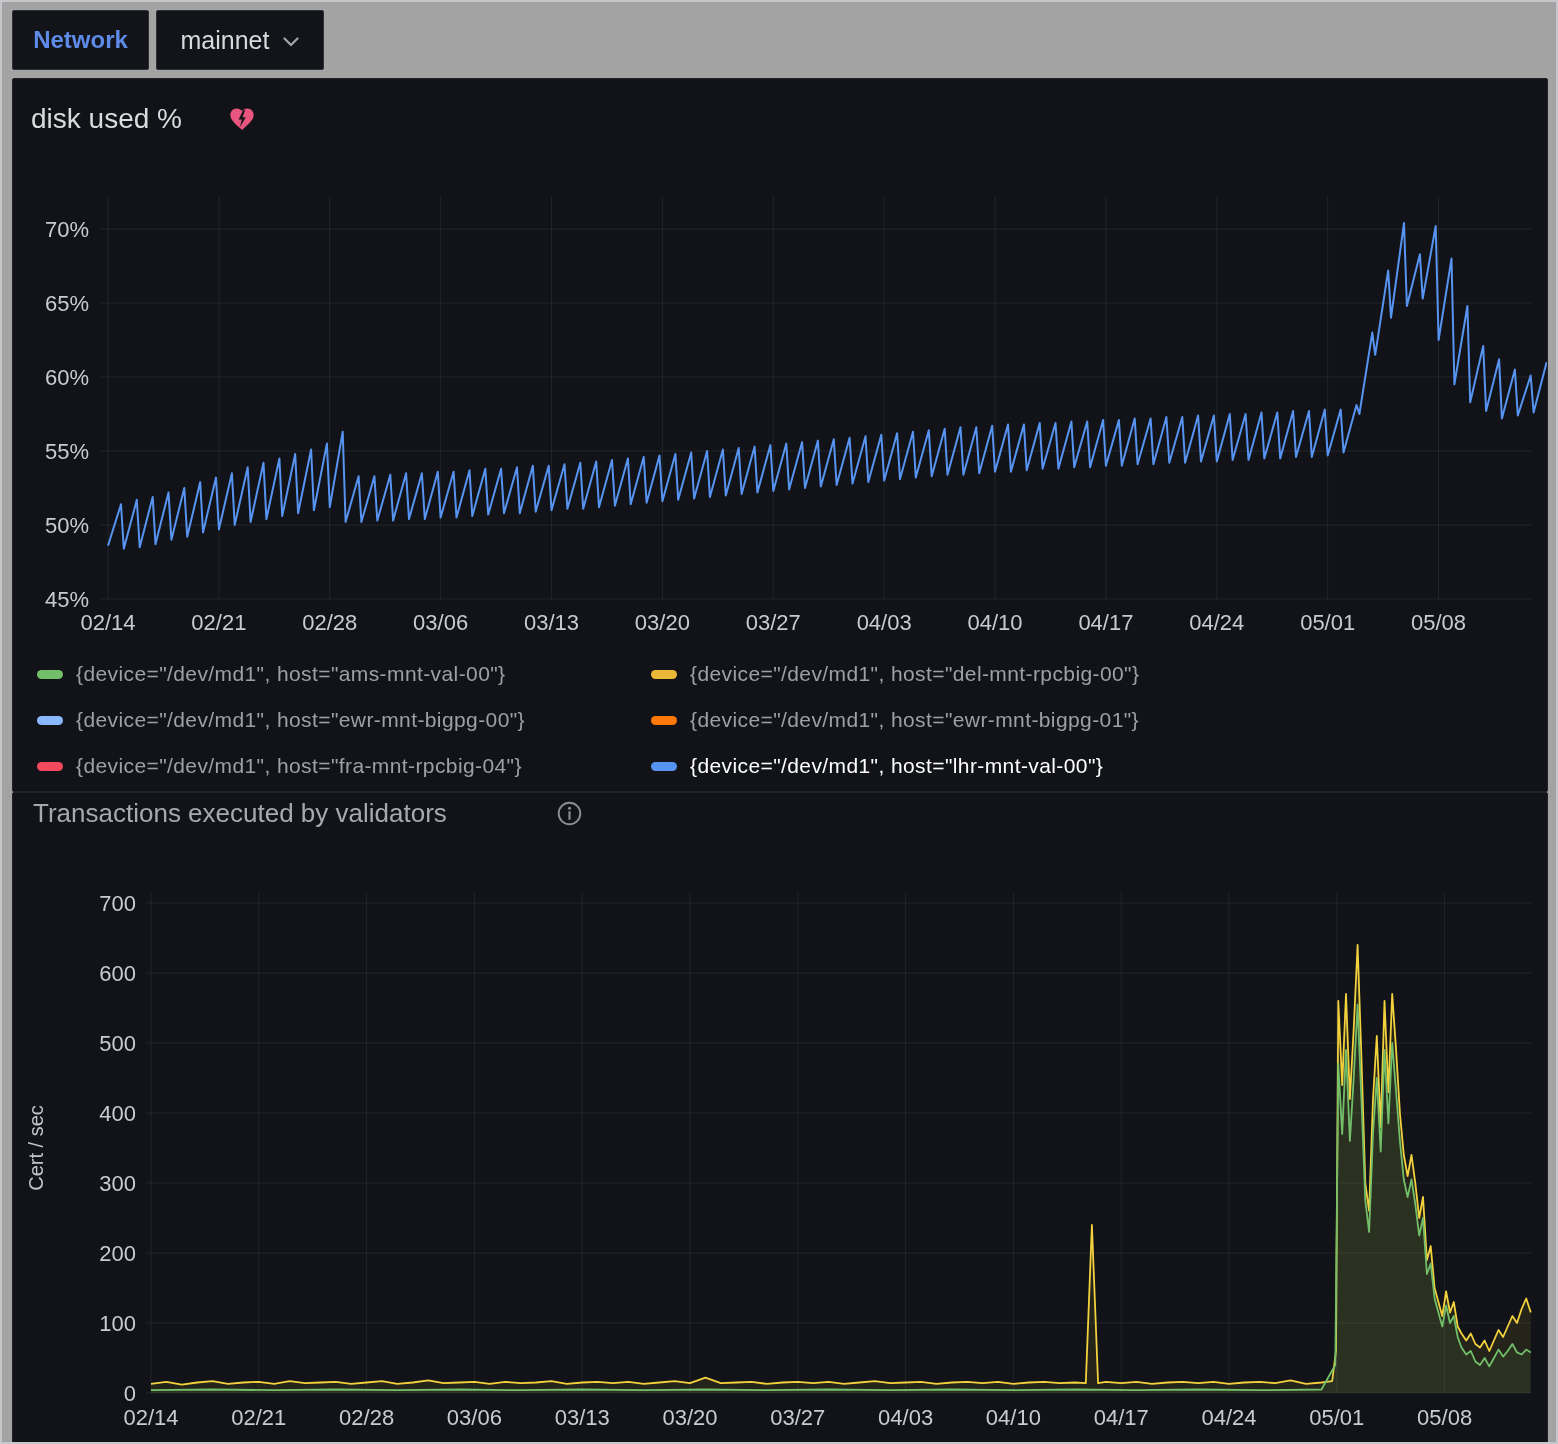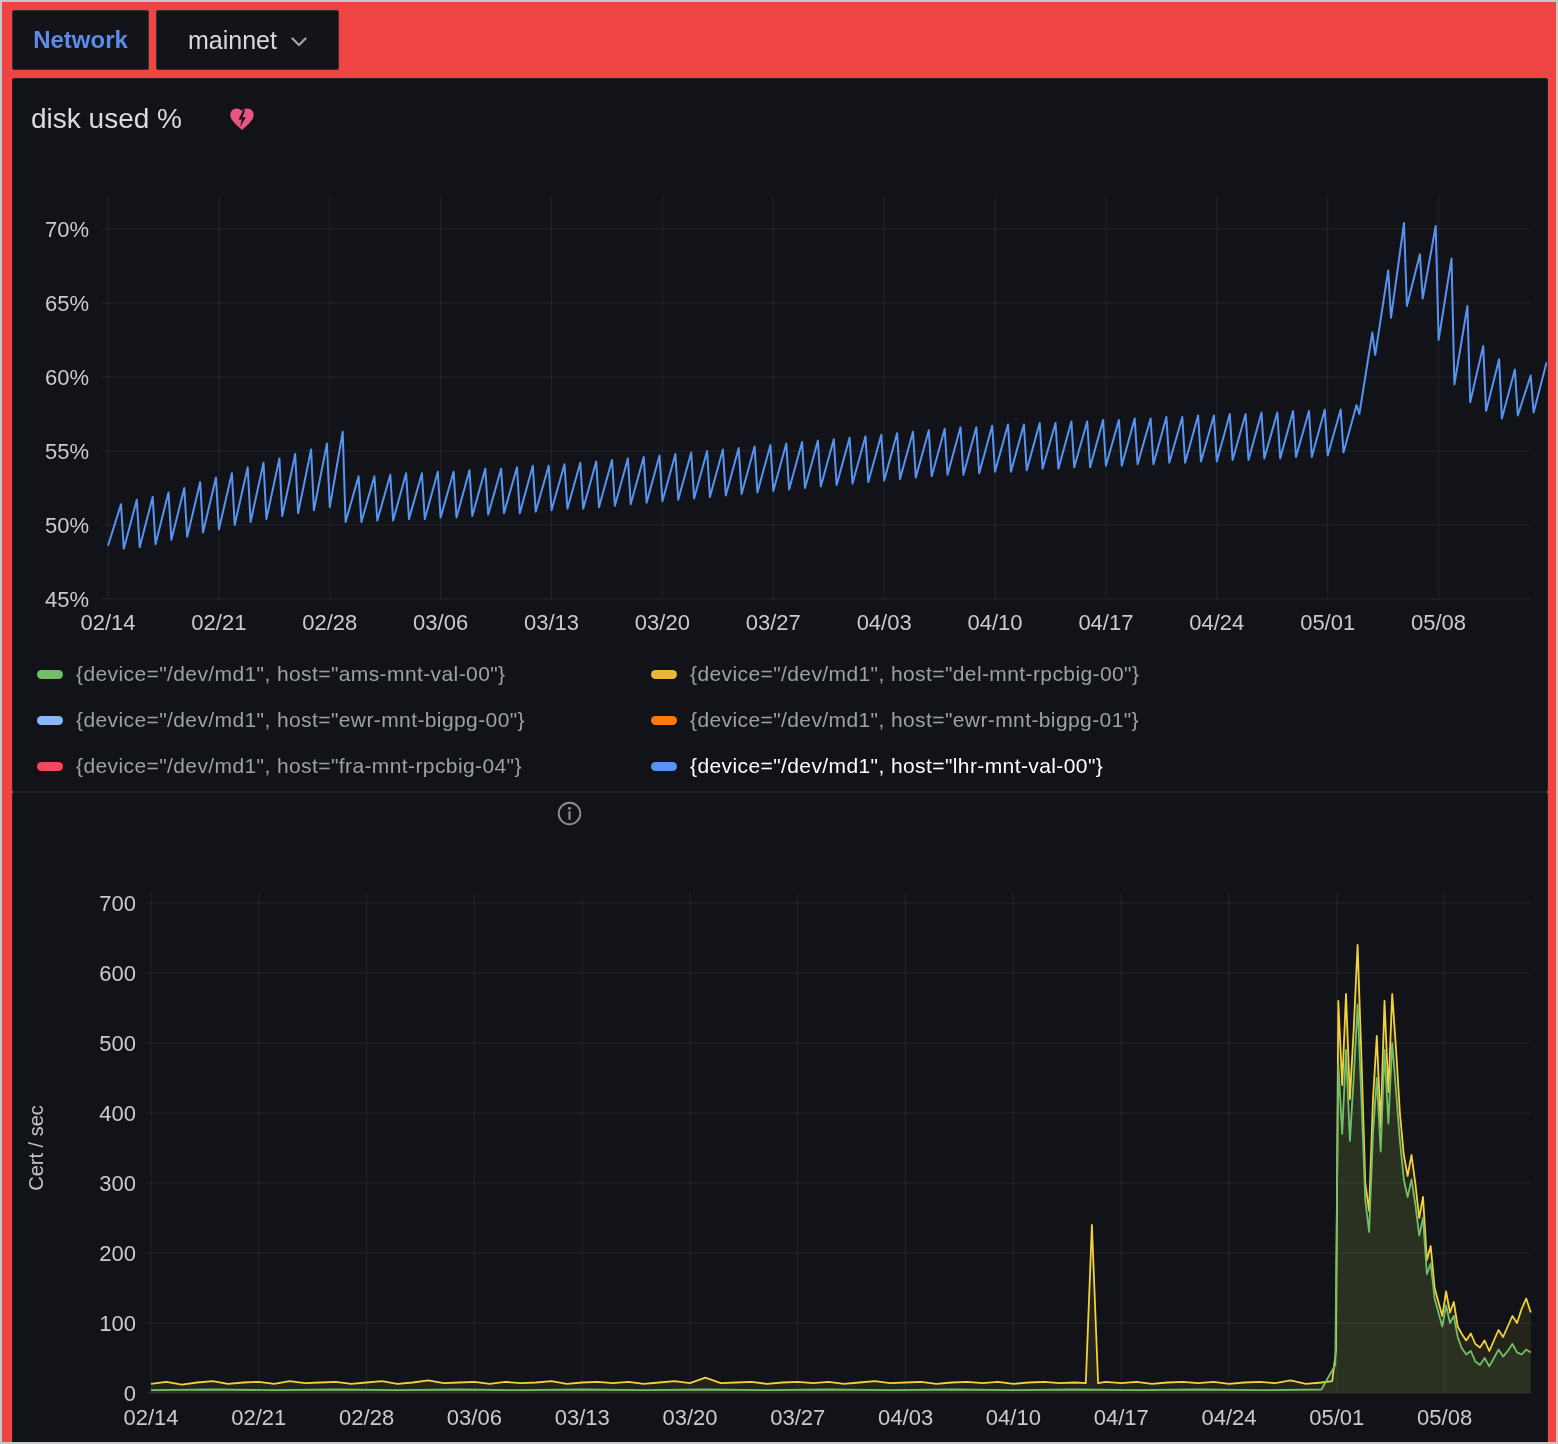--- a/index.html
+++ b/index.html
@@ -1,30 +1,30 @@
 <!DOCTYPE html>
 <html><head>
 <meta charset="utf-8">
 <style>
   html,body{margin:0;padding:0;background:#060708;}
   .screen{
     position:relative;width:1558px;height:1444px;box-sizing:border-box;
-    border:2px solid #c6c7cb;background:#ef4444;overflow:hidden;
+    border:2px solid #c6c7cb;background:#a3a3a3;overflow:hidden;
     font-family:"Liberation Sans",sans-serif;
     text-align:center;
   }
   
   .var-box{
     position:absolute;top:8px;height:60px;box-sizing:border-box;
     background:#121419;border:1px solid #2e3138;border-radius:2px;
     display:flex;align-items:center;justify-content:center;
   }
   #network-box{left:10px;width:137px;}
   #network-box .lbl{color:#5e8be8;font-size:24px;font-weight:600;}
-  #mainnet-box{left:154px;width:183px;cursor:pointer;}
+  #mainnet-box{left:154px;width:168px;cursor:pointer;}
   #mainnet-box .val{color:#d8d9db;font-size:25px;font-weight:400;}
   #mainnet-box svg{margin-left:14px;margin-top:4px;}
   
   .panel{
     position:absolute;left:10px;width:1536px;box-sizing:border-box;
     background:#111318;border:1px solid #1f2126;border-radius:2px;
   }
   #panel-disk{top:76px;height:714px;}
   #panel-tx{top:790px;height:664px;}
   .panel-title{position:absolute;white-space:nowrap;cursor:pointer;}
@@ -136,20 +136,21 @@
           <span class="leg-label">{device="/dev/md1", host="fra-mnt-rpcbig-04"}</span>
         </div>
         <div class="leg-item">
           <span class="leg-swatch" style="background: rgb(87, 148, 242);"></span>
           <span class="leg-label hl">{device="/dev/md1", host="lhr-mnt-val-00"}</span>
         </div>
       </div>
   </div>
 
   <div class="panel" id="panel-tx">
+    <div class="panel-title" id="tx-title">Transactions executed by validators</div>
     <span id="info-icon">
       <svg width="27" height="27" viewBox="0 0 24 24">
         <circle cx="12" cy="12" r="9.6" fill="none" stroke="#8b8e95" stroke-width="1.7"></circle>
         <line x1="12" y1="10.8" x2="12" y2="16.8" stroke="#8b8e95" stroke-width="1.9" stroke-linecap="round"></line>
         <circle cx="12" cy="7.4" r="1.35" fill="#8b8e95"></circle>
       </svg>
     </span>
     <svg class="chart-svg" id="tx-svg" width="1534" height="662" viewBox="0 0 1534 662">
         <line x1="133" x2="1518" y1="600" y2="600" class="grid"></line>
         <line x1="133" x2="1518" y1="530" y2="530" class="grid"></line>

